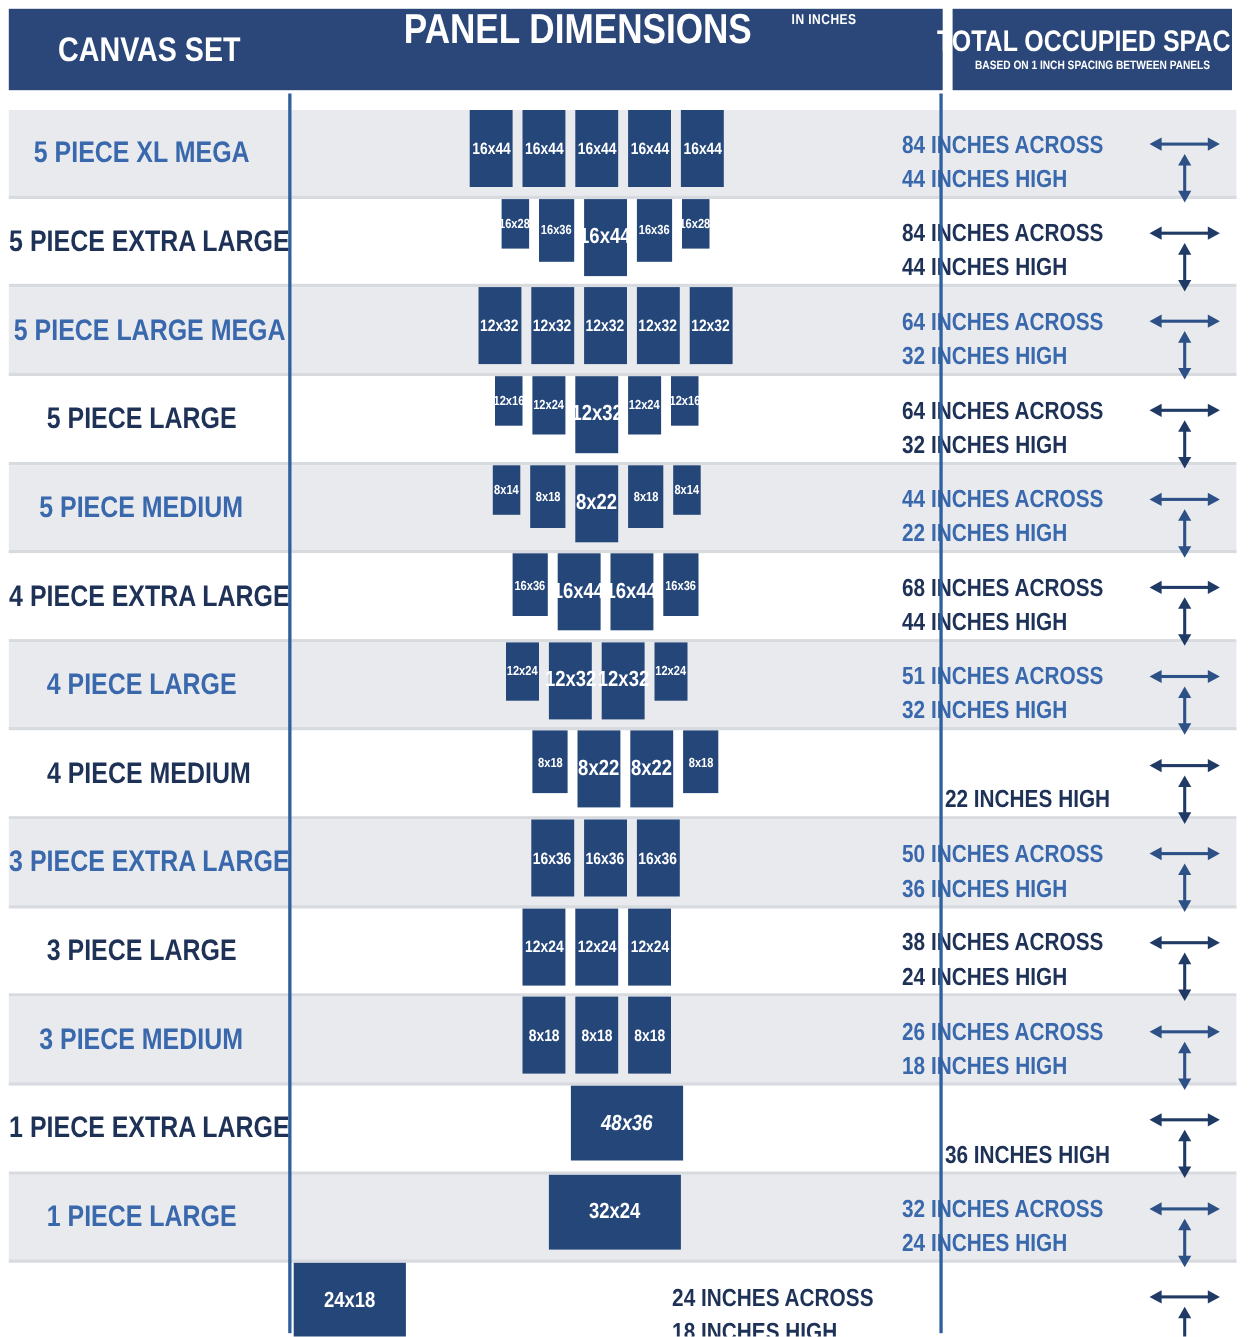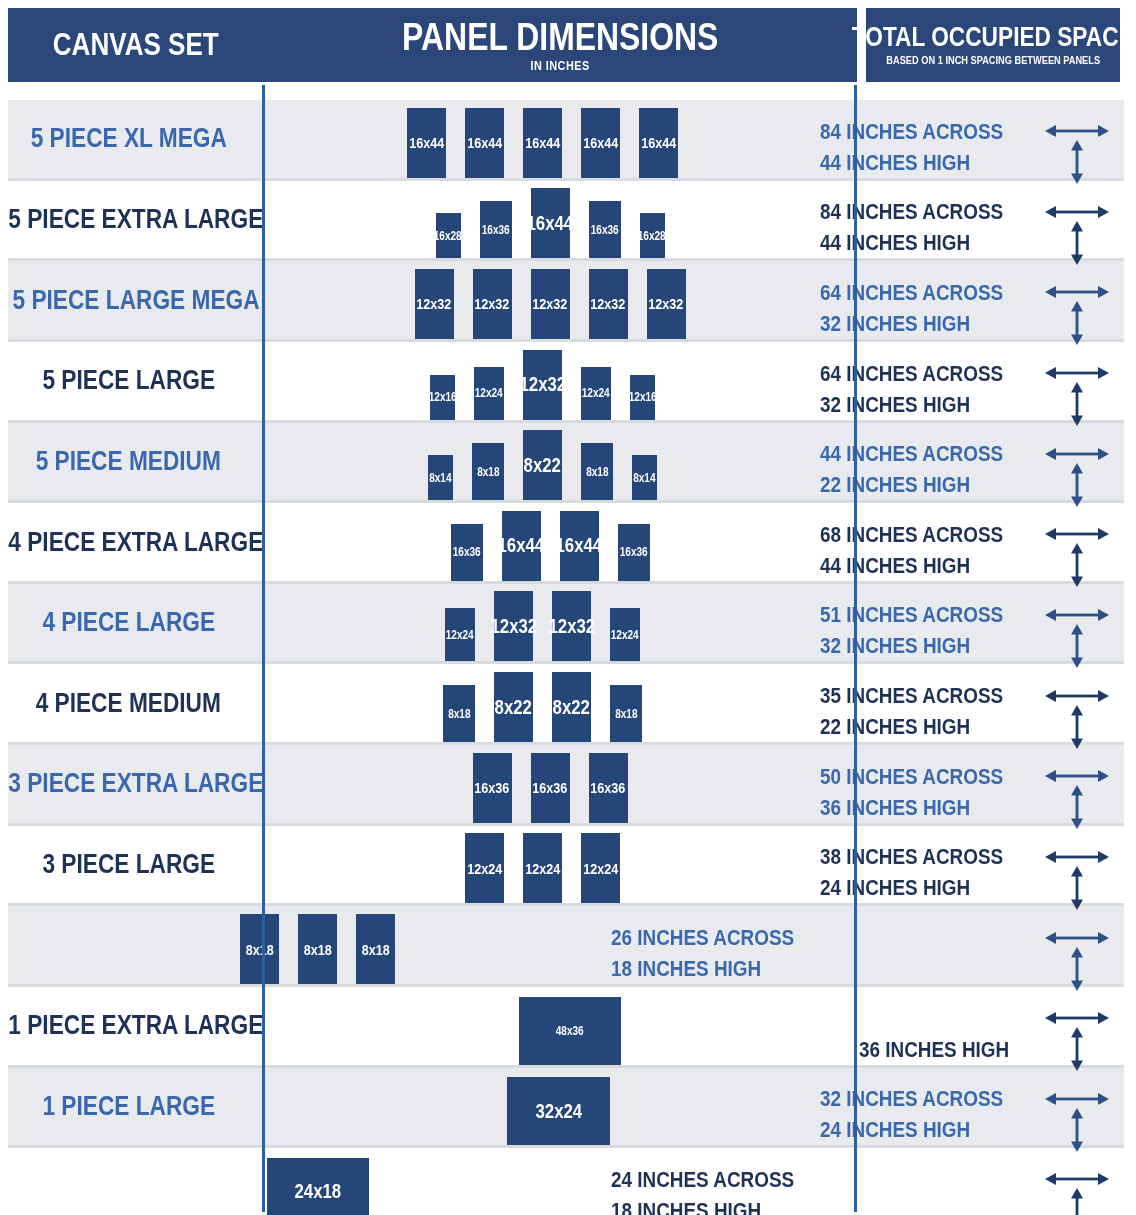--- a/index.html
+++ b/index.html
@@ -8,36 +8,36 @@
     background:#ffffff;
     font-family:"Liberation Sans","DejaVu Sans",sans-serif;
     font-weight:700;
   }
   .cond{display:inline-block;transform:scaleX(0.84);transform-origin:center;white-space:nowrap}
   .cond-l{display:inline-block;transform:scaleX(0.84);transform-origin:left;white-space:nowrap}
 
   
   #hdr-main{position:absolute;top:8px;left:8px;width:849px;height:74px;background:var(--header-bg);display:flex;color:#fff}
   #hdr-canvas{width:256px;display:flex;align-items:center;justify-content:center;font-size:31px}
-  #hdr-panel{flex:1;display:flex;flex-direction:column;align-items:center;justify-content:center;line-height:1}
+  #hdr-panel{flex:1;display:flex;flex-direction:row;justify-content:center;line-height:1}
   #hdr-panel .t1{font-size:38px}
   #hdr-panel .t2{font-size:13px;margin-top:3px;letter-spacing:.5px}
   #hdr-right{position:absolute;top:8px;left:866px;width:254px;height:74px;background:var(--header-bg);
     display:flex;flex-direction:column;align-items:center;justify-content:center;color:#fff;line-height:1}
   #hdr-right .t1{font-size:27px}
   #hdr-right .t2{font-size:11px;margin-top:4px}
 
   
   #rows{position:absolute;top:100px;left:8px;width:1116px}
   .row{display:flex;height:77.65px;border-bottom:3px solid var(--row-sep);background:var(--white-row)}
   .row.shaded{background:var(--shaded-row)}
   .cell-label{width:256px;display:flex;align-items:center;justify-content:center;
     font-size:27px;color:var(--text-dark)}
   .row.shaded .cell-label{color:var(--text-blue)}
-  .cell-panels{width:591px;display:flex;align-items:flex-end;justify-content:center;gap:19px;
+  .cell-panels{width:591px;display:flex;align-items:flex-start;justify-content:center;gap:9px;
     padding-left:28px;box-sizing:border-box}
   .panel{background:var(--panel-bg);color:var(--panel-text);display:flex;align-items:center;justify-content:center;flex:none}
   .cell-space{flex:1;display:flex;align-items:flex-end;padding-left:12px;box-sizing:border-box;color:var(--text-dark)}
   .row.shaded .cell-space{color:var(--text-blue)}
   .space-text{flex:1;line-height:31px;font-size:22.5px}
   .arrows{width:78px;margin-right:8px;display:flex;flex-direction:column;color:var(--arrow-dark)}
   .row.shaded .arrows{color:var(--arrow-blue)}
   .arrow-slot{height:31px;display:flex;align-items:center;justify-content:center}
   .arrows svg{display:block;overflow:visible}
 
@@ -386,21 +386,20 @@
         </div>
         <div class="panel" style="width: 39px; height: 70px; font-size: 20px;">
           <span class="cond">8x22</span>
         </div>
         <div class="panel" style="width: 32px; height: 57px; font-size: 12px;">
           <span class="cond">8x18</span>
         </div>
       </div>
     <div class="cell-space">
       <div class="space-text">
-        <div><span class="cond-l across">35 INCHES ACROSS</span></div>
         <div><span class="cond-l high">22 INCHES HIGH</span></div>
       </div>
       <div class="arrows">
         <div class="arrow-slot">
           <svg width="64" height="16" viewBox="0 0 64 16" fill="currentColor">
             <polygon points="0,8 11,2 11,14"></polygon>
             <polygon points="64,8 53,2 53,14"></polygon>
             <rect x="9" y="6.6" width="46" height="2.8"></rect>
           </svg>
         </div>
@@ -487,20 +486,23 @@
             <polygon points="8,0 2,10.5 14,10.5"></polygon>
             <polygon points="8,44 2,33.5 14,33.5"></polygon>
             <rect x="6.6" y="8.5" width="2.8" height="27"></rect>
           </svg>
         </div>
       </div>
     </div>
   </div>
 
   <div class="row shaded">
+    <div class="cell-label">
+      <span class="cond lbl">3 PIECE MEDIUM</span>
+    </div>
     <div class="cell-panels">
         <div class="panel" style="width: 39px; height: 70px; font-size: 15px;">
           <span class="cond">8x18</span>
         </div>
         <div class="panel" style="width: 39px; height: 70px; font-size: 15px;">
           <span class="cond">8x18</span>
         </div>
         <div class="panel" style="width: 39px; height: 70px; font-size: 15px;">
           <span class="cond">8x18</span>
         </div>
@@ -527,21 +529,21 @@
         </div>
       </div>
     </div>
   </div>
 
   <div class="row">
     <div class="cell-label">
       <span class="cond lbl">1 PIECE EXTRA LARGE</span>
     </div>
     <div class="cell-panels">
-        <div class="panel" style="width: 102px; height: 68px; font-size: 12px;">
+        <div class="panel" style="width: 102px; height: 68px; font-size: 20px; font-style: italic;">
           <span class="cond">48x36</span>
         </div>
       </div>
     <div class="cell-space">
       <div class="space-text">
         <div><span class="cond-l high">36 INCHES HIGH</span></div>
       </div>
       <div class="arrows">
         <div class="arrow-slot">
           <svg width="64" height="16" viewBox="0 0 64 16" fill="currentColor">
@@ -559,21 +561,21 @@
         </div>
       </div>
     </div>
   </div>
 
   <div class="row shaded">
     <div class="cell-label">
       <span class="cond lbl">1 PIECE LARGE</span>
     </div>
     <div class="cell-panels">
-        <div class="panel" style="width: 103px; height: 68px; font-size: 20px; margin-left: 32px;">
+        <div class="panel" style="width: 120px; height: 68px; font-size: 20px; margin-left: 32px;">
           <span class="cond">32x24</span>
         </div>
       </div>
     <div class="cell-space">
       <div class="space-text">
         <div><span class="cond-l across">32 INCHES ACROSS</span></div>
         <div><span class="cond-l high">24 INCHES HIGH</span></div>
       </div>
       <div class="arrows">
         <div class="arrow-slot">

